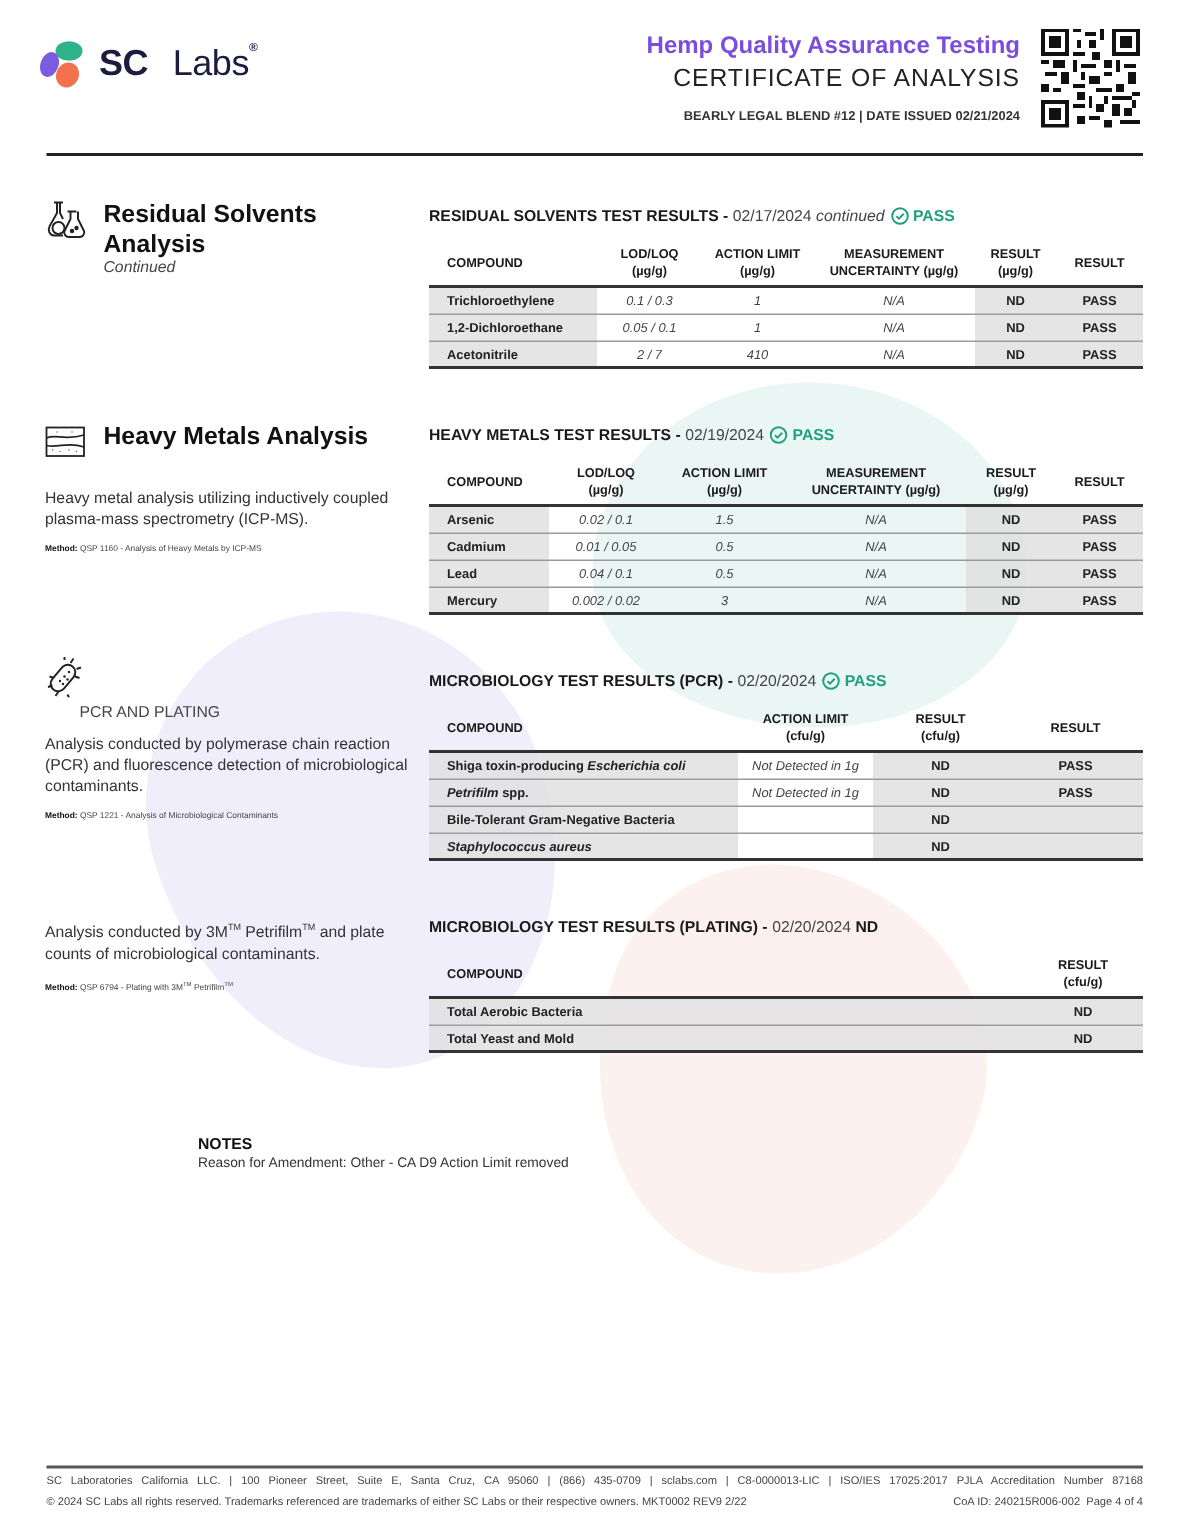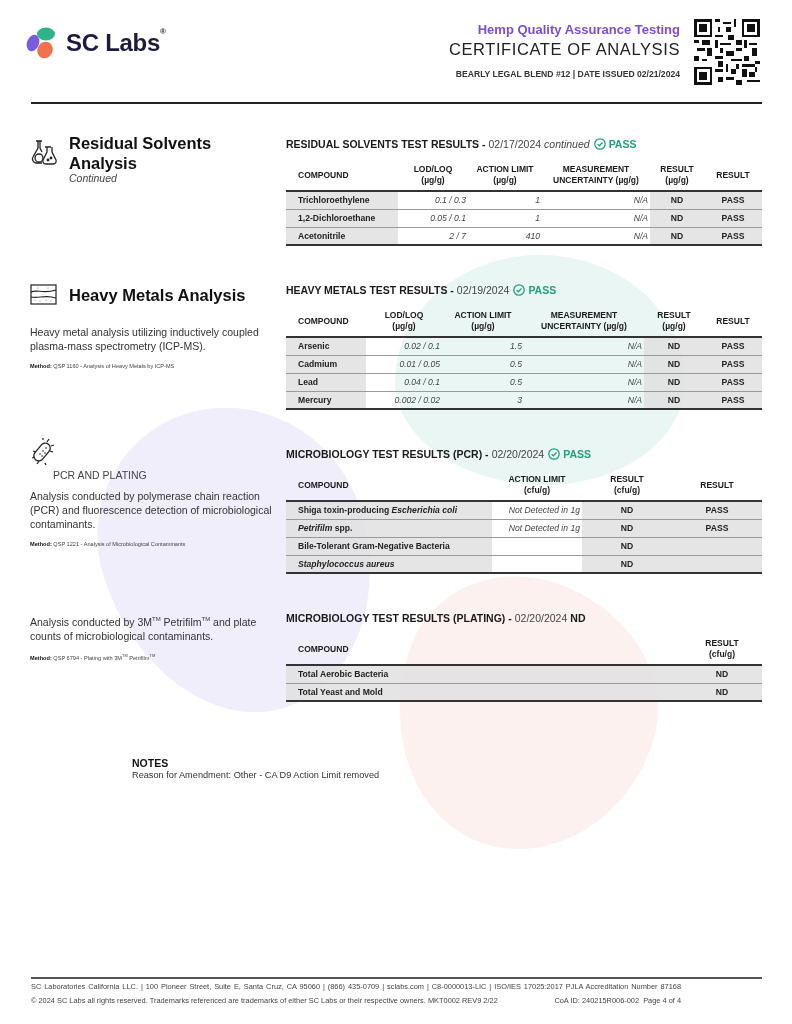--- a/index.html
+++ b/index.html
@@ -11,33 +11,33 @@
   .blob-teal { left: 395px; top: 255px; width: 290px; height: 230px; background: #e9f6f3; border-radius: 50% 50% 48% 52% / 55% 55% 45% 45%; }
   .blob-purple { left: 105px; top: 405px; width: 265px; height: 310px; background: #f1eefb; transform: rotate(-18deg); border-radius: 48% 52% 50% 50% / 42% 46% 54% 58%; }
   .blob-red { left: 395px; top: 580px; width: 260px; height: 270px; background: #fdf1ef; transform: rotate(18deg); border-radius: 45% 55% 50% 50% / 40% 45% 55% 60%; }
 
   .layer { position: relative; z-index: 1; }
 
   
   .logo { position: absolute; left: 26px; top: 26px; display: flex; align-items: center; }
   .logo svg { display: block; }
   .logo-text { font-family: "Liberation Sans", sans-serif; font-weight: bold; font-size: 24px; color: #1b1c3e; margin-left: 6px; letter-spacing: -0.3px; }
-  .logo-text .labs { font-weight: bold; }
+  .logo-text .labs { font-weight: normal; margin-left: 10px; }
   .logo-reg { font-size: 8px; vertical-align: top; color: #1b1c3e; position: relative; top: -2px; }
 
   .hdr-right { position: absolute; right: 112px; top: 22px; text-align: right; }
-  .hdr-sub { font-family: "Liberation Sans", sans-serif; color: #7c4ddb; font-size: 13px; font-weight: 600; }
+  .hdr-sub { font-family: "Liberation Sans", sans-serif; color: #7c4ddb; font-size: 16px; font-weight: 600; }
   .hdr-title { font-family: "Liberation Sans", sans-serif; font-size: 16.5px; letter-spacing: 0.6px; color: #222; margin-top: 3px; }
   .hdr-meta { font-family: "Liberation Sans", sans-serif; font-size: 8.6px; font-weight: bold; color: #333; margin-top: 10px; }
   .qr { position: absolute; left: 694px; top: 19px; width: 66px; height: 66px; }
   .top-rule { position: absolute; left: 31px; top: 102px; width: 731px; height: 2px; background: #222; }
 
   
   .sec-left { position: absolute; left: 30px; width: 245px; }
-  .sec-head { display: flex; align-items: center; }
+  .sec-head { display: flex; align-items: flex-start; }
   .sec-icon { width: 28px; height: 28px; margin-right: 11px; flex-shrink: 0; }
   .sec-title { font-family: "Liberation Sans", sans-serif; font-size: 16.5px; font-weight: 600; color: #111; line-height: 20px; }
   .sec-sub-italic { font-family: "Liberation Sans", sans-serif; font-style: italic; font-size: 10.5px; color: #444; margin-left: 39px; margin-top: -1px; }
   .sec-sub { font-family: "Liberation Sans", sans-serif; font-size: 10.5px; color: #444; margin-left: 23px; margin-top: 4px; }
   .sec-desc { font-family: "Liberation Sans", sans-serif; font-size: 10.5px; color: #333; line-height: 14px; margin-top: 10px; }
   .sec-method { font-family: "Liberation Sans", sans-serif; font-size: 5.6px; color: #444; margin-top: 10px; }
   .sec-method b { color: #111; }
   sup.tm { font-size: 6px; }
   .sec-method sup.tm { font-size: 4px; }
 
@@ -50,32 +50,32 @@
   .res-title .status svg { margin-right: 3px; }
   .res-title .nd { margin-left: 3px; color: #1a1a1a; }
 
   table { border-collapse: collapse; width: 100%; margin-top: 14px; font-family: "Liberation Sans", sans-serif; }
   th { font-size: 8.5px; font-weight: bold; color: #1a1a1a; text-align: center; padding: 0 2px 4px; vertical-align: middle; line-height: 11px; }
   th.left { text-align: left; padding-left: 12px; }
   thead tr { border-bottom: 2px solid #333; }
   td { font-size: 8.6px; height: 18px; text-align: center; border-bottom: 1px solid #9a9a9a; padding: 0 2px; }
   tbody tr:last-child td { border-bottom: 2px solid #333; }
   td.name { text-align: left; font-weight: bold; padding-left: 12px; background: rgba(225,225,225,0.85); color: #222; }
-  td.it { font-style: italic; color: #444; text-align: right; }
+  td.it { font-style: italic; color: #444; }
   td.bold { font-weight: bold; background: rgba(225,225,225,0.85); color: #222; }
   td.bold2 { font-weight: bold; background: rgba(225,225,225,0.85); color: #222; }
 
   
   .notes { position: absolute; left: 132px; top: 757px; font-family: "Liberation Sans", sans-serif; }
   .notes-h { font-size: 10.5px; font-weight: bold; color: #111; }
   .notes-t { font-size: 9.2px; color: #333; margin-top: 1px; }
 
   
   .foot-rule { position: absolute; left: 31px; top: 977px; width: 731px; height: 1.5px; background: #555; }
-  .foot { position: absolute; left: 31px; width: 650px; font-family: "Liberation Sans", sans-serif; font-size: 7.4px; color: #444; }
+  .foot { position: absolute; left: 31px; width: 731px; font-family: "Liberation Sans", sans-serif; font-size: 7.4px; color: #444; }
   .foot1 { top: 982px; text-align: justify; text-align-last: justify; white-space: nowrap; }
   .foot2 { top: 996px; display: flex; justify-content: space-between; }
 </style>
 </head>
 <body>
 
 <div class="blob blob-teal"></div>
 <div class="blob blob-purple"></div>
 <div class="blob blob-red"></div>
 

